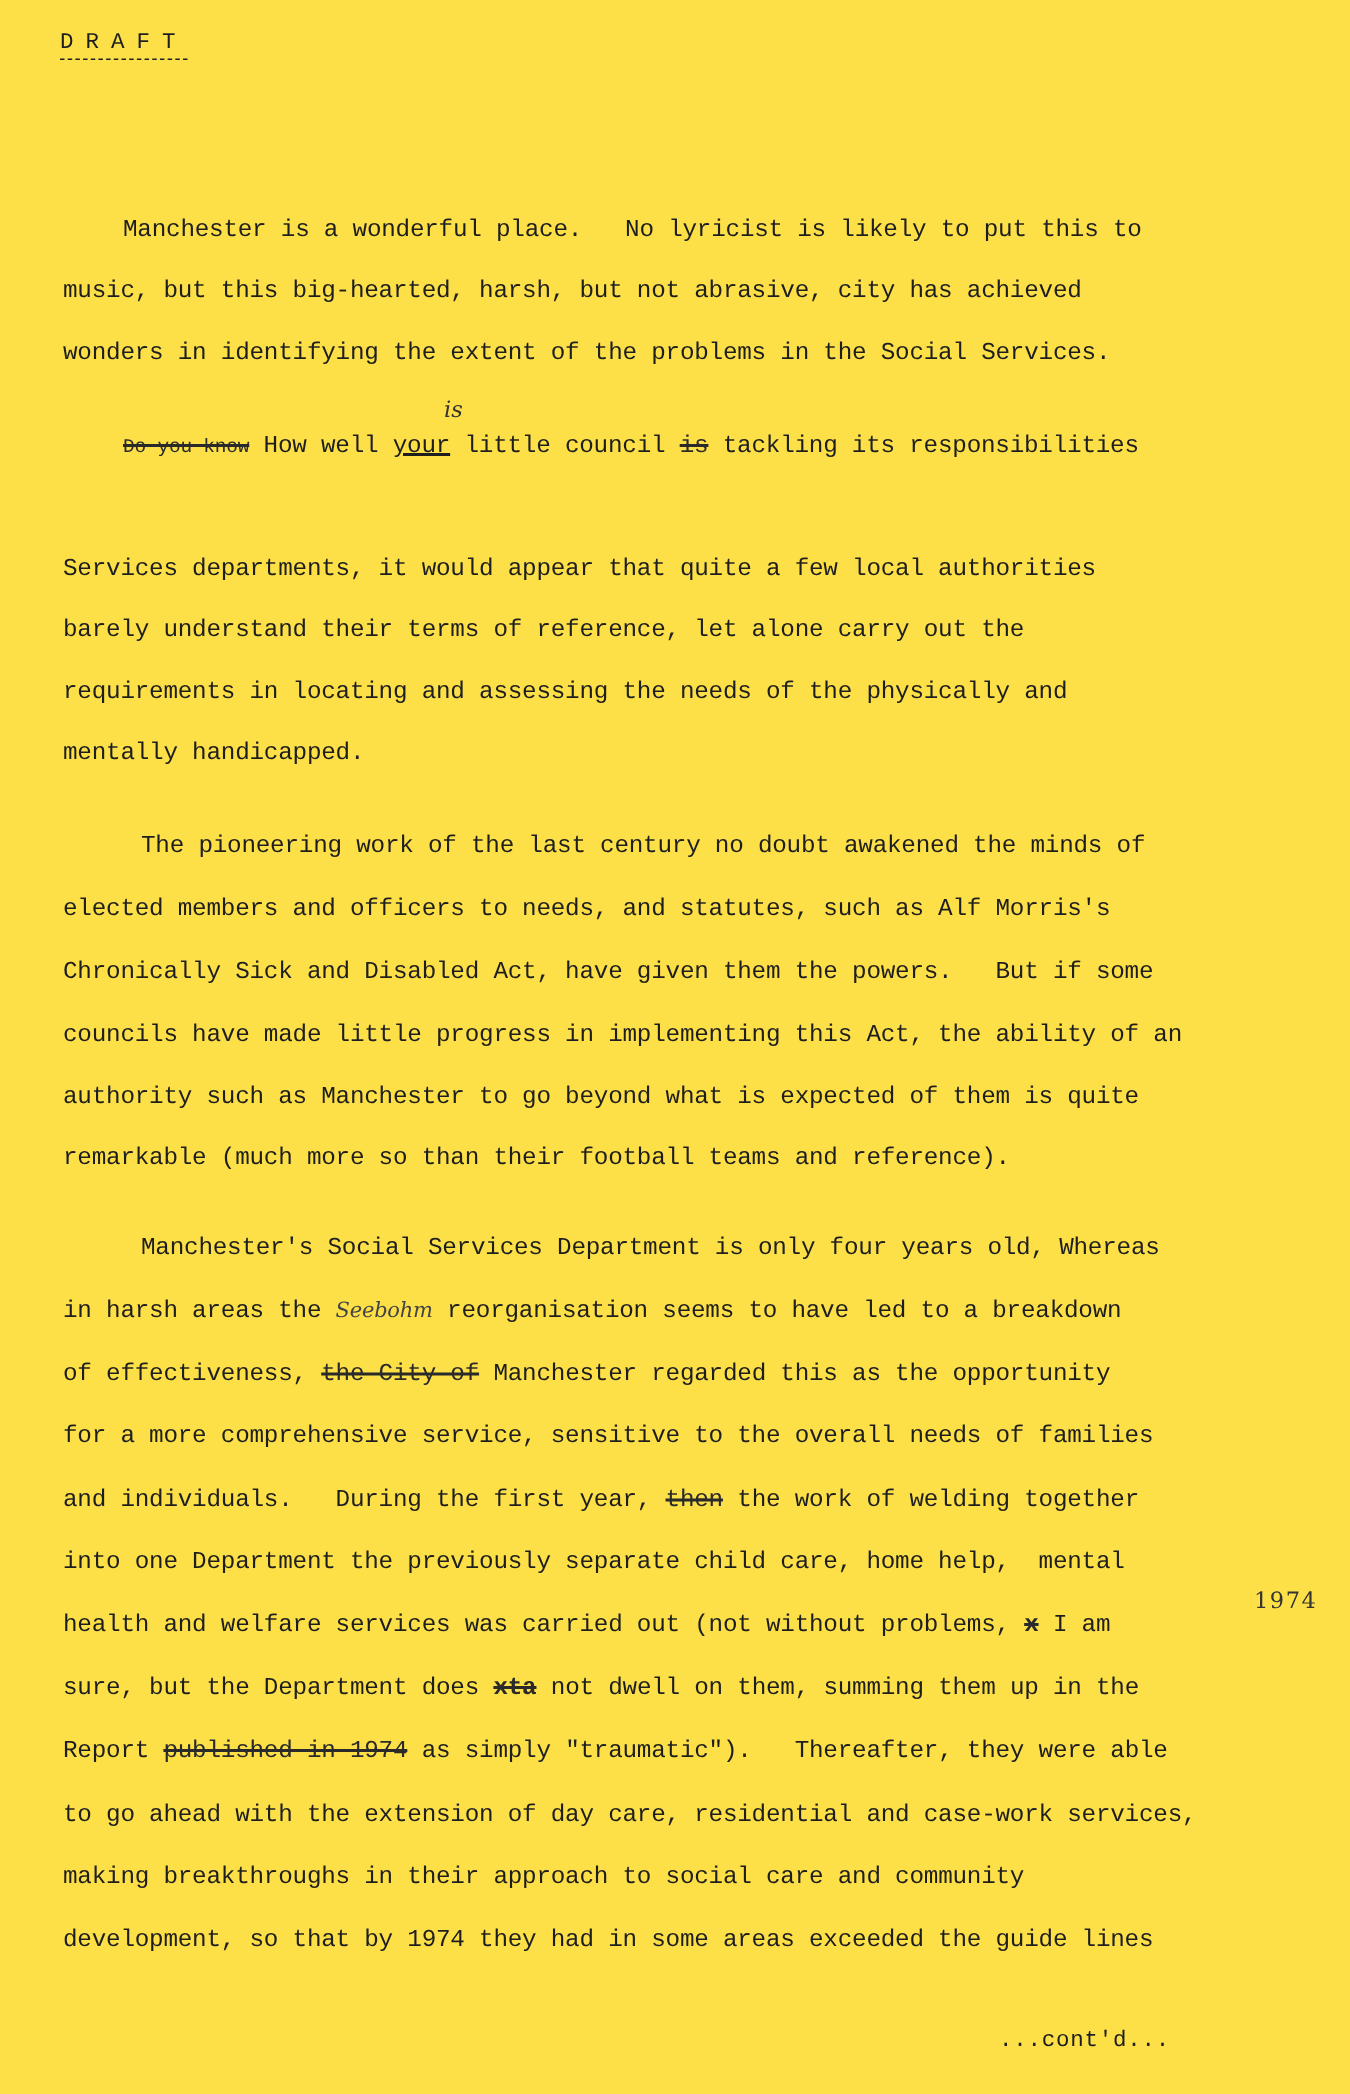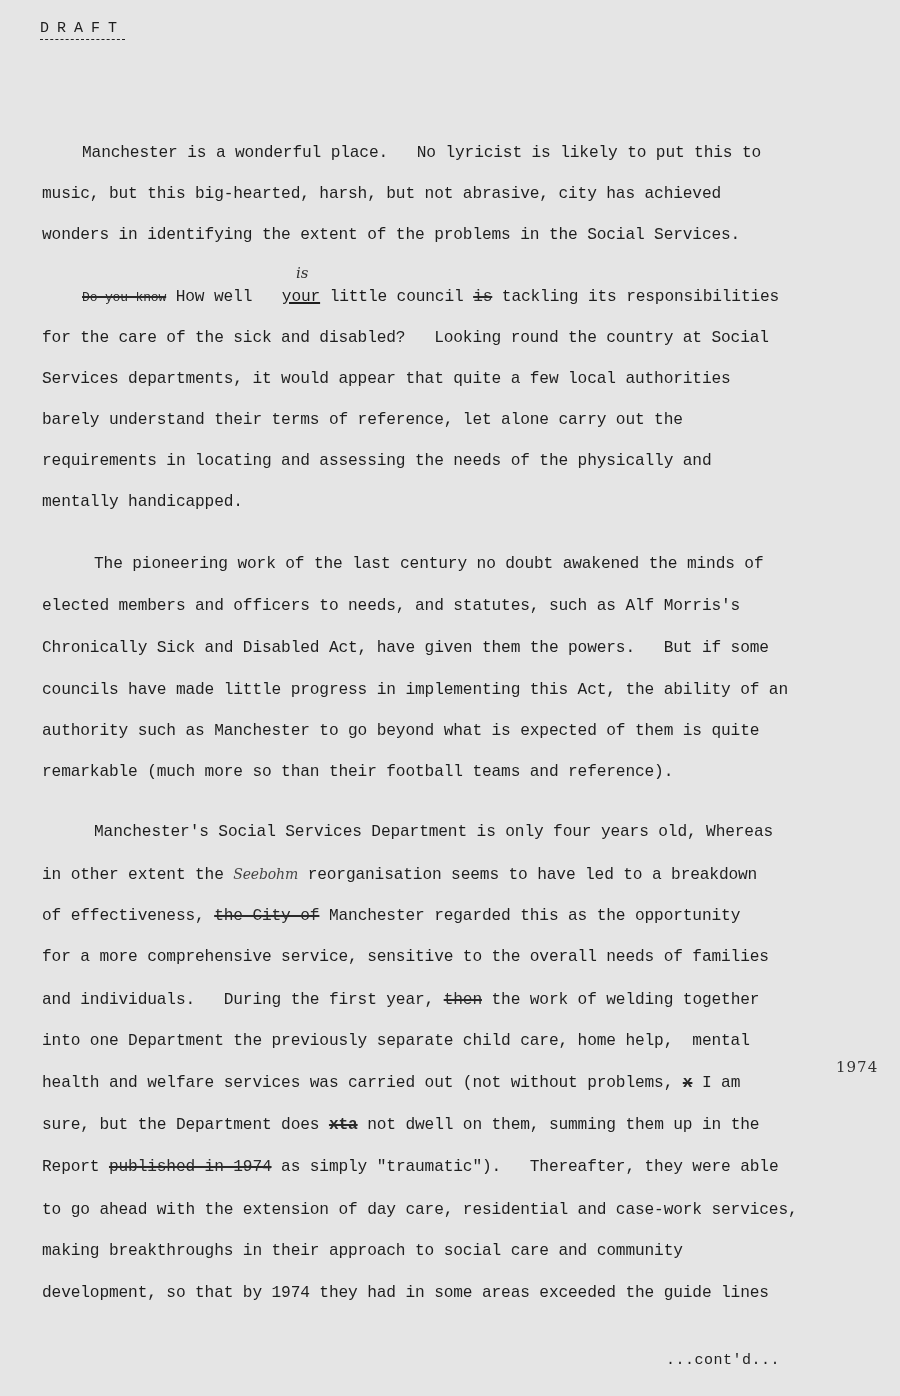--- a/index.html
+++ b/index.html
@@ -13,21 +13,21 @@
       position: relative;
       overflow: hidden;
       font-family: "Liberation Mono", "DejaVu Sans Mono", monospace;
       color: #1e1e1e;
     }
     .page {
       position: absolute;
       left: 0; top: 0;
       width: 900px;
       height: 1396px;
-      background: #e5e5e5;
+      background: #fde047;
     }
     .draft-label {
       position: absolute;
       left: 40px;
       top: 20px;
       font-size: 15px;
       letter-spacing: 8px;
       border-bottom: 1.5px dashed #222;
       padding-bottom: 1px;
       line-height: 18px;
@@ -45,21 +45,20 @@
     .indent2 { left: 94px; }
     .strike {
       text-decoration: line-through;
       text-decoration-thickness: 1.5px;
       color: #2a2a2a;
       text-align: center;
     }
     .uline {
       text-decoration: underline;
       text-decoration-thickness: 1.5px;
-      margin-left: 20px;
     }
     .hand {
       position: absolute;
       font-family: "DejaVu Serif", serif;
       font-style: italic;
       color: #333;
       font-size: 17px;
     }
     .contd {
       position: absolute;
@@ -76,35 +75,34 @@
 <div class="page">
 
   <div class="draft-label">DRAFT</div>
 
   <div class="line" style="top:184px">music, but this big-hearted, harsh, but not abrasive, city has achieved</div>
   <div class="line indent" style="top:143px">Manchester is a wonderful place.   No lyricist is likely to put this to</div>
   <div class="line" style="top:225px">wonders in identifying the extent of the problems in the Social Services.</div>
 
   <span class="hand" style="left:296px; top:264px; font-size:15px;">is</span>
   <div class="line indent" style="top:287px"><span class="strike" style="font-size:13px">Do you know</span><span> How well </span><span class="uline">your</span><span> little council </span><span class="strike">is</span><span> tackling its responsibilities</span></div>
-  <div class="line" style="top:328px">for the care of the sick and disabled?   Looking round the country at Social</div>
   <div class="line" style="top:369px">Services departments, it would appear that quite a few local authorities</div>
   <div class="line" style="top:410px">barely understand their terms of reference, let alone carry out the</div>
   <div class="line" style="top:451px">requirements in locating and assessing the needs of the physically and</div>
   <div class="line" style="top:492px">mentally handicapped.</div>
 
   <div class="line indent2" style="top:554px">The pioneering work of the last century no doubt awakened the minds of</div>
   <div class="line" style="top:596px">elected members and officers to needs, and statutes, such as Alf Morris's</div>
   <div class="line" style="top:638px">Chronically Sick and Disabled Act, have given them the powers.   But if some</div>
   <div class="line" style="top:680px">councils have made little progress in implementing this Act, the ability of an</div>
   <div class="line" style="top:721px">authority such as Manchester to go beyond what is expected of them is quite</div>
   <div class="line" style="top:762px">remarkable (much more so than their football teams and reference).</div>
 
   <div class="line indent2" style="top:822px">Manchester's Social Services Department is only four years old, Whereas</div>
-  <div class="line" style="top:864px"><span>in other extent the </span><span style="font-family:'DejaVu Serif',serif; font-style:italic; font-size:14px; color:#444;">Seebohm</span><span> reorganisation seems to have led to a breakdown</span></div>
+  <div class="line" style="top:864px"><span>in harsh areas the </span><span style="font-family:'DejaVu Serif',serif; font-style:italic; font-size:14px; color:#444;">Seebohm</span><span> reorganisation seems to have led to a breakdown</span></div>
   <div class="line" style="top:906px"><span>of effectiveness, </span><span class="strike">the City of</span><span> Manchester regarded this as the opportunity</span></div>
   <div class="line" style="top:947px">for a more comprehensive service, sensitive to the overall needs of families</div>
   <div class="line" style="top:990px"><span>and individuals.   During the first year, </span><span class="strike">then</span><span> the work of welding together</span></div>
   <div class="line" style="top:1031px">into one Department the previously separate child care, home help,  mental</div>
   <div class="line" style="top:1073px"><span>health and welfare services was carried out (not without problems, </span><span class="strike" style="font-weight:bold">x</span><span> I am</span></div>
   <div class="line" style="top:1115px"><span>sure, but the Department does </span><span class="strike" style="font-weight:bold">xta</span><span> not dwell on them, summing them up in the</span></div>
   <span class="hand" style="left:836px; top:1058px; font-size:15px; font-style:normal; letter-spacing:1px;">1974</span>
   <div class="line" style="top:1157px"><span>Report </span><span class="strike">published in 1974</span><span> as simply "traumatic").   Thereafter, they were able</span></div>
   <div class="line" style="top:1200px">to go ahead with the extension of day care, residential and case-work services,</div>
   <div class="line" style="top:1241px"><span>making breakthroughs in their approach to </span><span>social</span><span> care and community</span></div>

